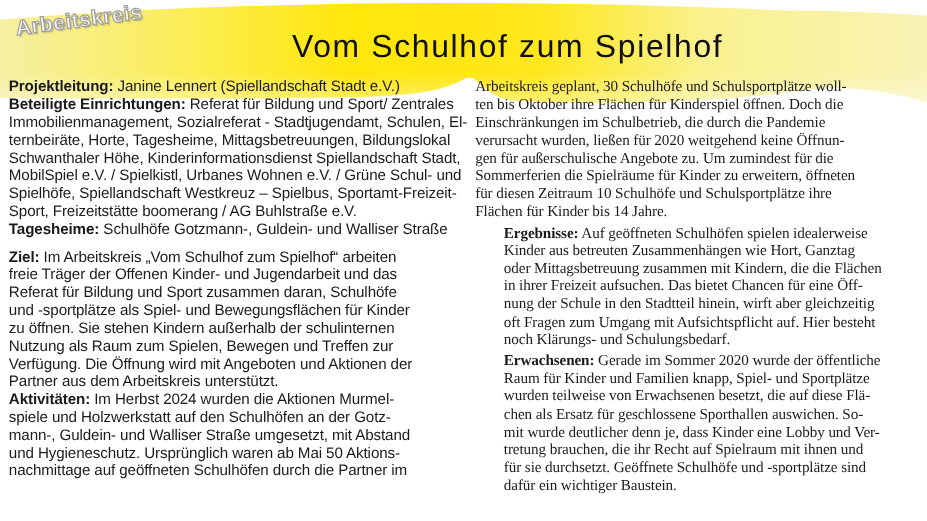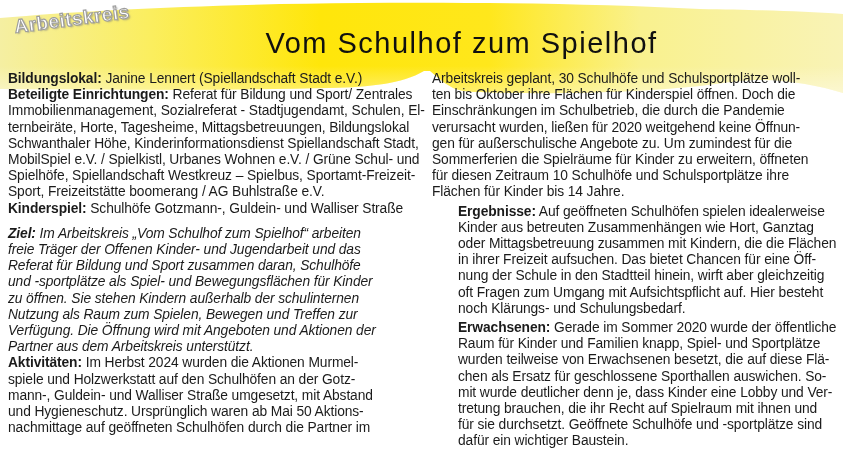--- a/index.html
+++ b/index.html
@@ -26,23 +26,23 @@
     text-align:center;font-size:29px;font-weight:400;letter-spacing:1.5px;
     color:#101010;white-space:nowrap;padding-left:40px;
   }
   
   .col{
     position:absolute;top:71px;
     font-size:13.8px;line-height:16.2px;letter-spacing:-0.1px;
     color:#1b1b1b;
   }
   .col-left{left:8px;width:416px;}
-  .col-right{left:432px;width:409px;}
+  .col-right{left:432px;width:409px;font-family:Liberation Serif, serif;}
   .col p{margin:0;}
-  .col p.gap-lg{margin-top:9px;font-style:italic;}
+  .col p.gap-lg{margin-top:9px;}
   .col p.gap-sm{margin-top:3px;margin-left:26px;}
   .col b{font-weight:bold;}
   .col .t{white-space:pre;}
 </style>
 </head>
 <body>
 
 <div class="page">
 
   <header class="banner">
@@ -71,29 +71,29 @@
                C455,92 450,88 430,71 L424,71 C402,84 370,87 330,88 C240,90 120,90 0,89 Z"></path>
       <rect x="0" y="66" width="843" height="39" fill="url(#gFade)" clip-path="url(#clipRibbon)"></rect>
     </svg>
     <div class="tag">Arbeitskreis</div>
     <h1 class="title">Vom Schulhof zum Spielhof</h1>
   </header>
 
   <main>
 
     <section class="col col-left">
-      <p><b>Bildungslokal:</b><span class="t"> Janine Lennert (Spiellandschaft Stadt e.V.)</span></p>
+      <p><b>Projektleitung:</b><span class="t"> Janine Lennert (Spiellandschaft Stadt e.V.)</span></p>
       <p><b>Beteiligte Einrichtungen:</b><span class="t"> Referat für Bildung und Sport/ Zentrales
 Immobilienmanagement, Sozialreferat - Stadtjugendamt, Schulen, El-
 ternbeiräte, Horte, Tagesheime, Mittagsbetreuungen, Bildungslokal
 Schwanthaler Höhe, Kinderinformationsdienst Spiellandschaft Stadt,
 MobilSpiel e.V. / Spielkistl, Urbanes Wohnen e.V. / Grüne Schul- und
 Spielhöfe, Spiellandschaft Westkreuz – Spielbus, Sportamt-Freizeit-
 Sport, Freizeitstätte boomerang / AG Buhlstraße e.V.</span></p>
-      <p><b>Kinderspiel:</b><span class="t"> Schulhöfe Gotzmann-, Guldein- und Walliser Straße</span></p>
+      <p><b>Tagesheime:</b><span class="t"> Schulhöfe Gotzmann-, Guldein- und Walliser Straße</span></p>
       <p class="gap-lg"><b>Ziel:</b><span class="t"> Im Arbeitskreis „Vom Schulhof zum Spielhof“ arbeiten
 freie Träger der Offenen Kinder- und Jugendarbeit und das
 Referat für Bildung und Sport zusammen daran, Schulhöfe
 und -sportplätze als Spiel- und Bewegungsflächen für Kinder
 zu öffnen. Sie stehen Kindern außerhalb der schulinternen
 Nutzung als Raum zum Spielen, Bewegen und Treffen zur
 Verfügung. Die Öffnung wird mit Angeboten und Aktionen der
 Partner aus dem Arbeitskreis unterstützt.</span></p>
       <p><b>Aktivitäten:</b><span class="t"> Im Herbst 2024 wurden die Aktionen Murmel-
 spiele und Holzwerkstatt auf den Schulhöfen an der Gotz-

